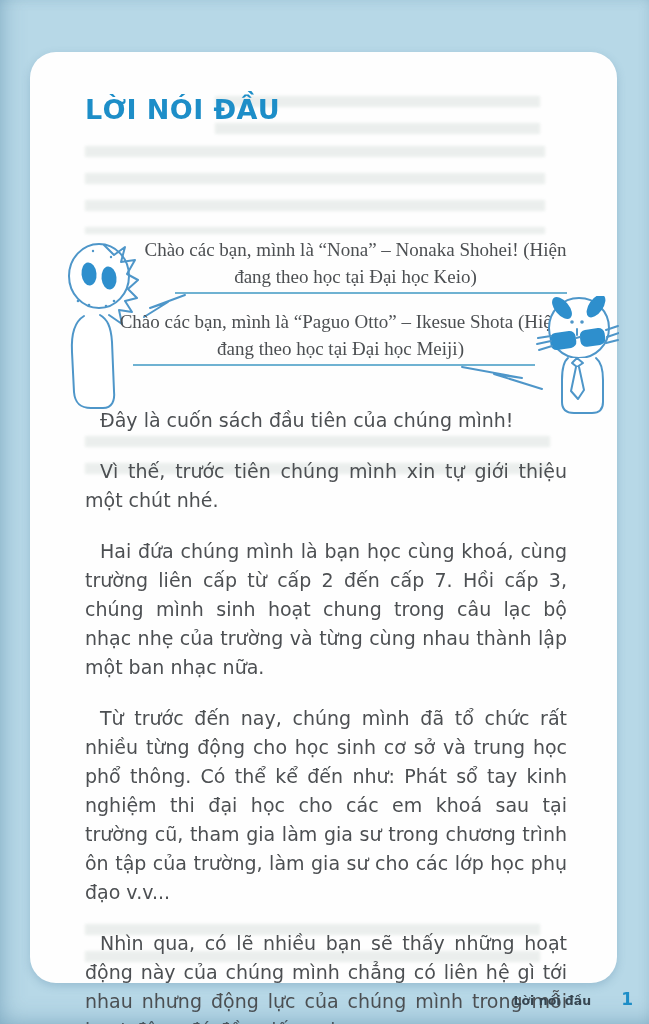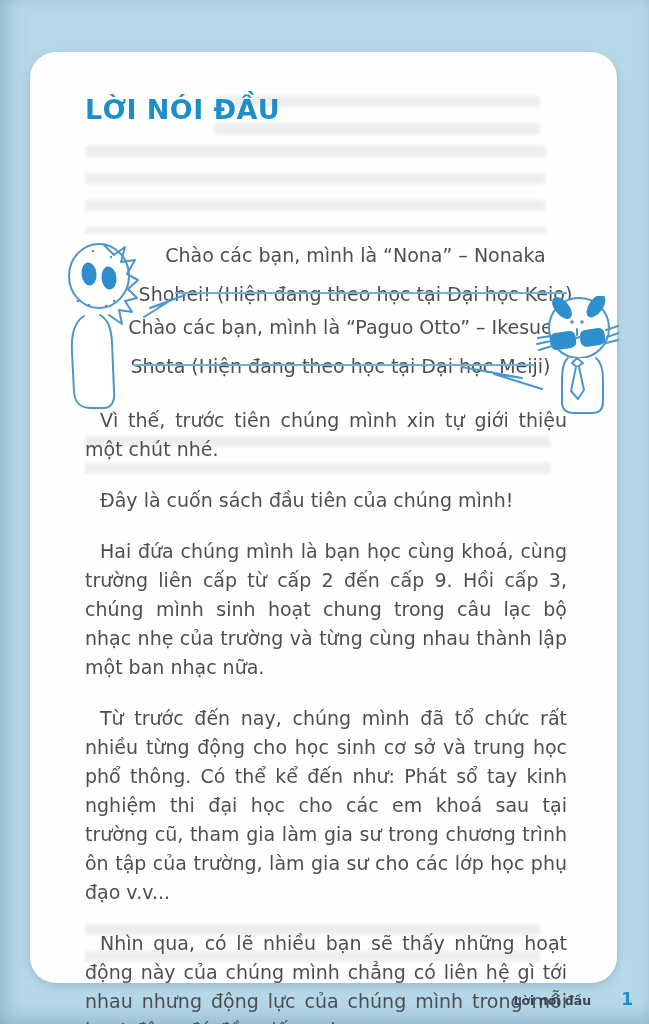--- a/index.html
+++ b/index.html
@@ -49,22 +49,23 @@
 
   .char{position:absolute;}
   .char-left{left:30px;top:190px;width:85px;height:170px;}
   .char-right{left:504px;top:244px;width:85px;height:118px;}
 
   .sk{stroke:var(--draw);fill:none;stroke-width:2;stroke-linecap:round;stroke-linejoin:round;}
   .fw{fill:#fff;}
   .fb{fill:var(--fillblue);stroke:none;}
 
   .bubble-text{
-    position:absolute;font-size:19px;line-height:39px;color:var(--text);
+    position:absolute;font-size:19px;line-height:27px;color:var(--text);
     text-align:center;
+    font-family:Liberation Serif, serif;
   }
   .b1{left:103px;top:184px;width:445px;}
   .b2{left:78px;top:256px;width:465px;}
   .underline{position:absolute;height:2px;background:var(--line);}
   .u1{left:145px;top:240px;width:392px;}
   .u2{left:103px;top:312px;width:402px;}
   .tail{position:absolute;}
   .t1{left:112px;top:241px;width:44px;height:26px;}
   .t2{left:430px;top:313px;width:85px;height:26px;}
 
@@ -140,23 +141,23 @@
         <path d="M72,34 L84,30"></path>
           <path d="M73,41 L85,37"></path>
           <path d="M72,47 L84,44"></path>
       </g>
       <path class="sk fw" d="M34,62 C29,66 28,74 28,84 L28,106 C28,114 33,117 40,117 L58,117 C65,117 69,114 69,106 L69,84 C69,74 67,66 62,62"></path>
       <path class="sk fw" d="M43,62 L38,67 L43,71 L49,67 Z"></path>
       <path class="sk fw" d="M42,71 L37,95 L44,103 L50,94 L45,71"></path>
     </svg>
 
     <div class="body-text">
+      <p>Đây là cuốn sách đầu tiên của chúng mình!</p>
       <p>Vì thế, trước tiên chúng mình xin tự giới thiệu một chút nhé.</p>
-      <p>Đây là cuốn sách đầu tiên của chúng mình!</p>
-      <p>Hai đứa chúng mình là bạn học cùng khoá, cùng trường liên cấp từ cấp 2 đến cấp 9. Hồi cấp 3, chúng mình sinh hoạt chung trong câu lạc bộ nhạc nhẹ của trường và từng cùng nhau thành lập một ban nhạc nữa.</p>
+      <p>Hai đứa chúng mình là bạn học cùng khoá, cùng trường liên cấp từ cấp 2 đến cấp 7. Hồi cấp 3, chúng mình sinh hoạt chung trong câu lạc bộ nhạc nhẹ của trường và từng cùng nhau thành lập một ban nhạc nữa.</p>
       <p>Từ trước đến nay, chúng mình đã tổ chức rất nhiều từng động cho học sinh cơ sở và trung học phổ thông. Có thể kể đến như: Phát sổ tay kinh nghiệm thi đại học cho các em khoá sau tại trường cũ, tham gia làm gia sư trong chương trình ôn tập của trường, làm gia sư cho các lớp học phụ đạo v.v...</p>
       <p>Nhìn qua, có lẽ nhiều bạn sẽ thấy những hoạt động này của chúng mình chẳng có liên hệ gì tới nhau nhưng động lực của chúng mình trong mỗi hoạt động đó đều giống nhau.</p>
     </div>
   </div>
 
   <div class="footer">
     <span class="footer-label">Lời nói đầu</span>
     <span class="footer-num">1</span>
   </div>
 </div>

